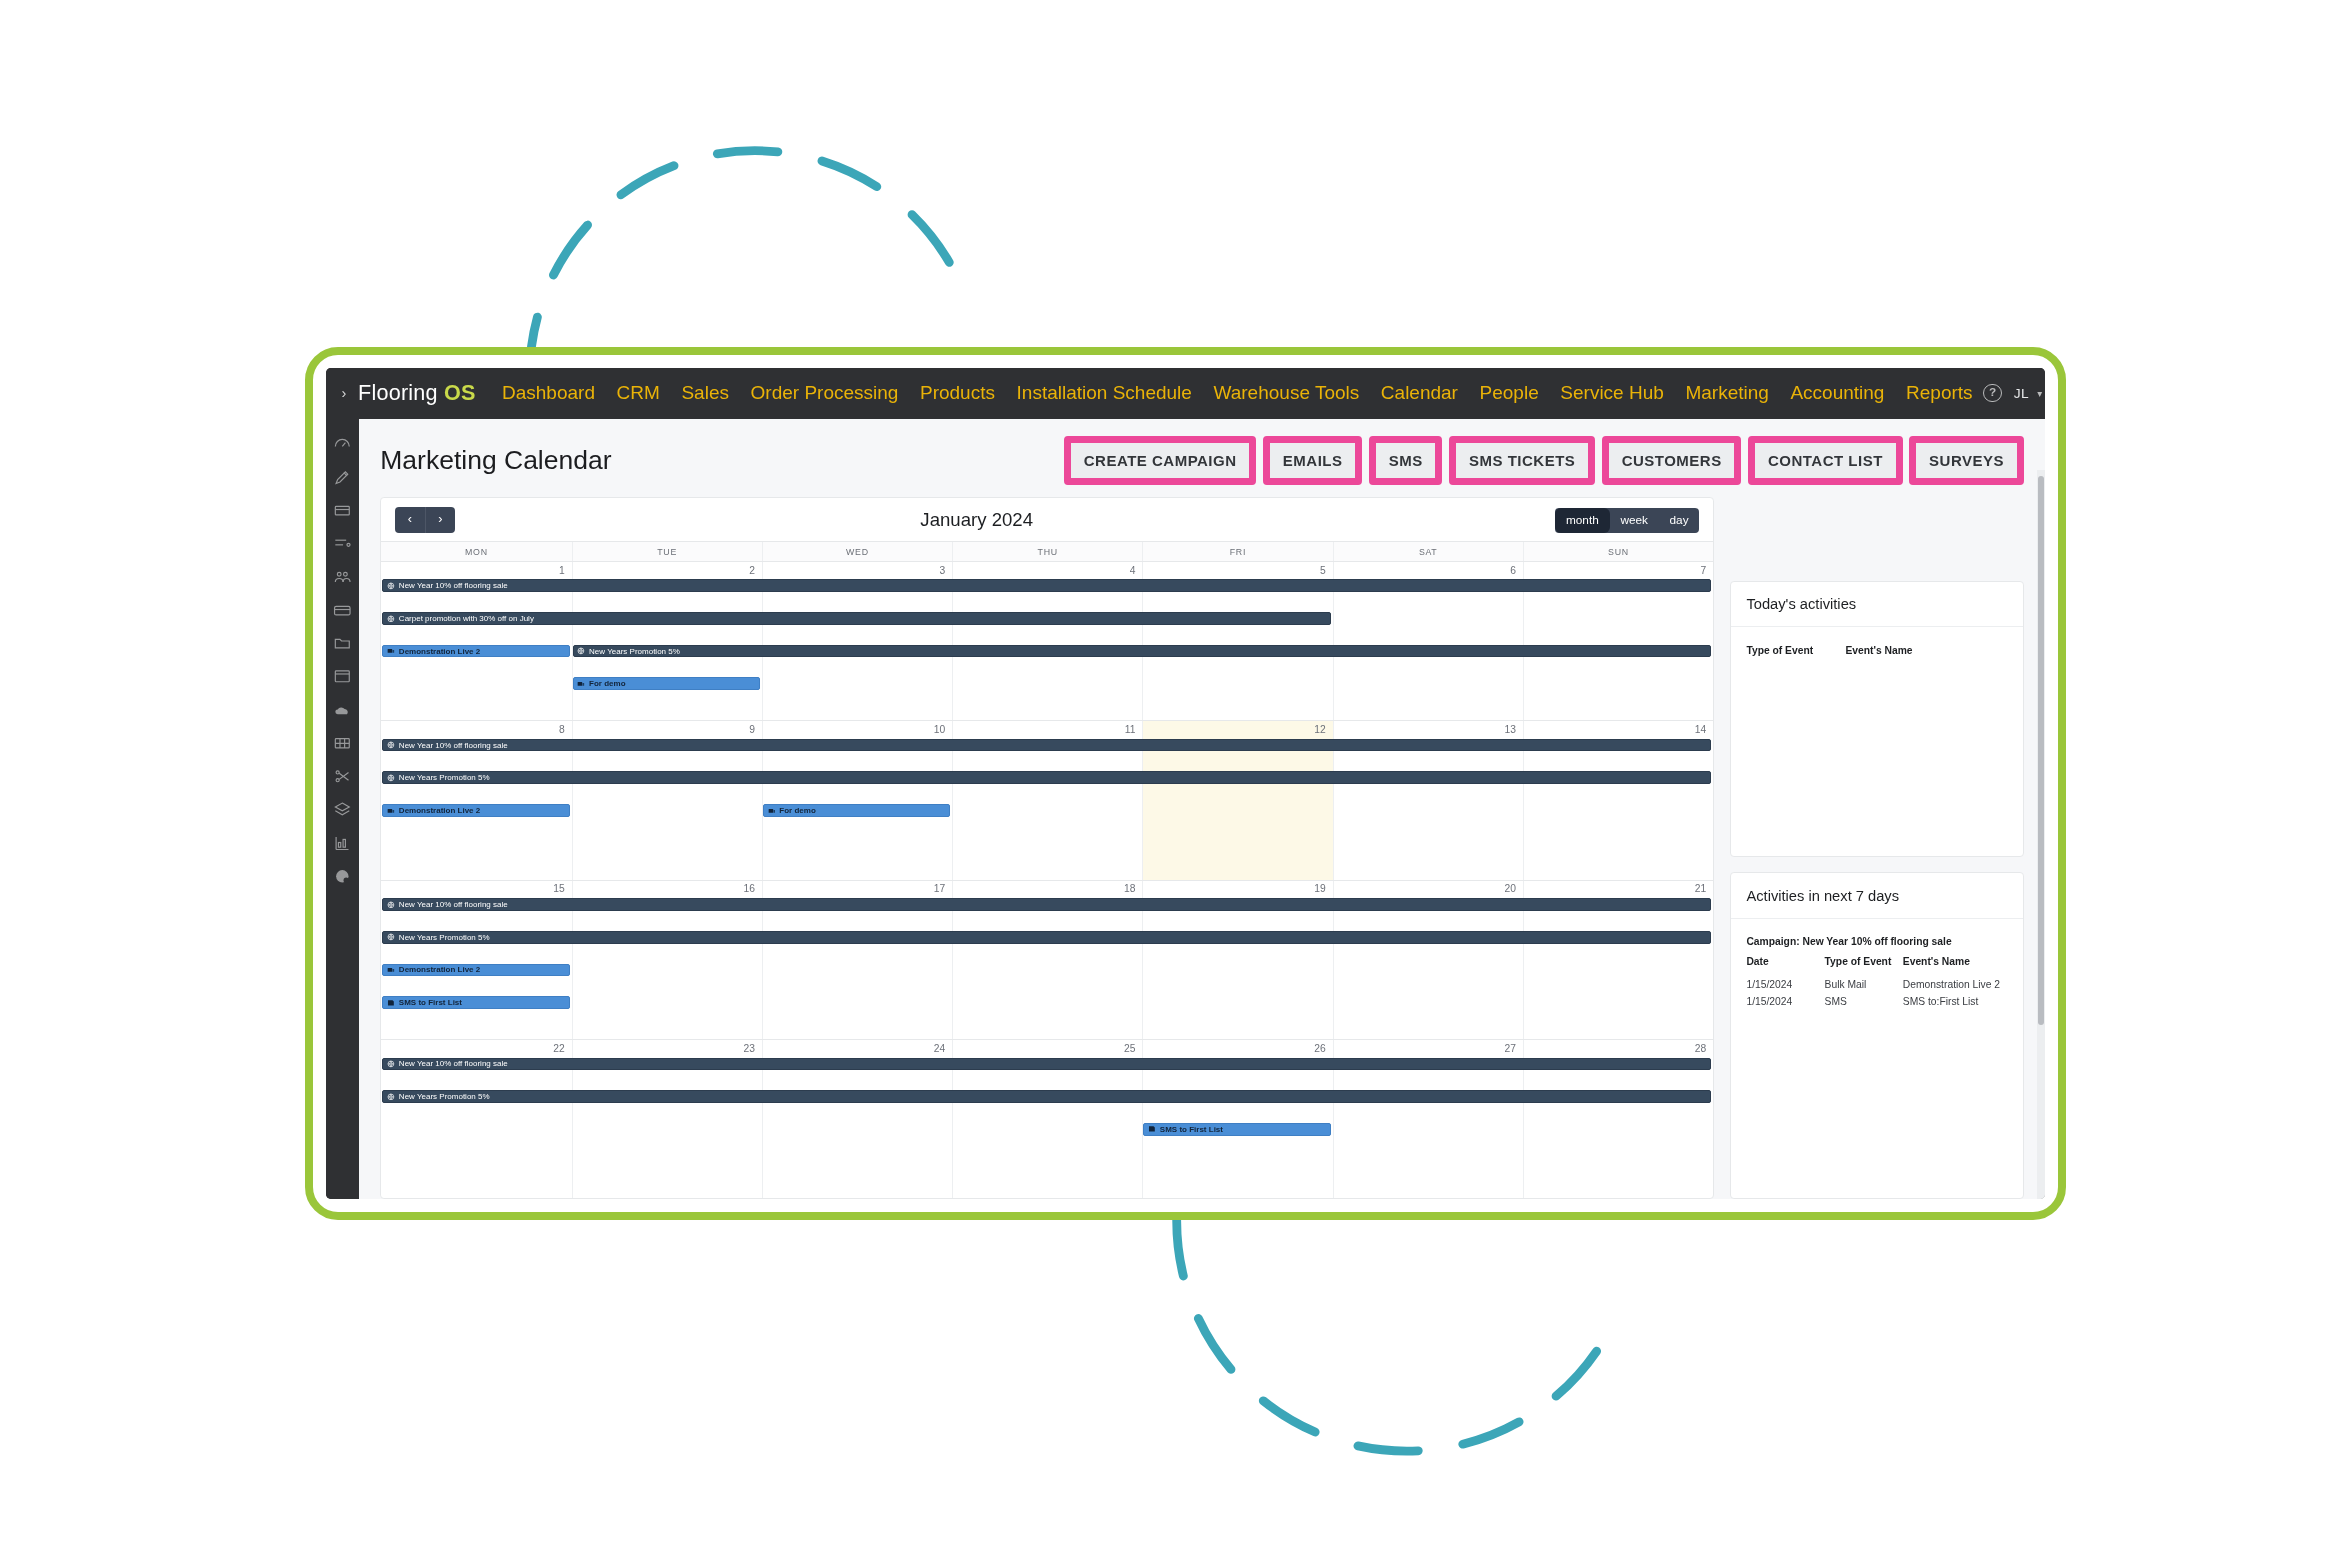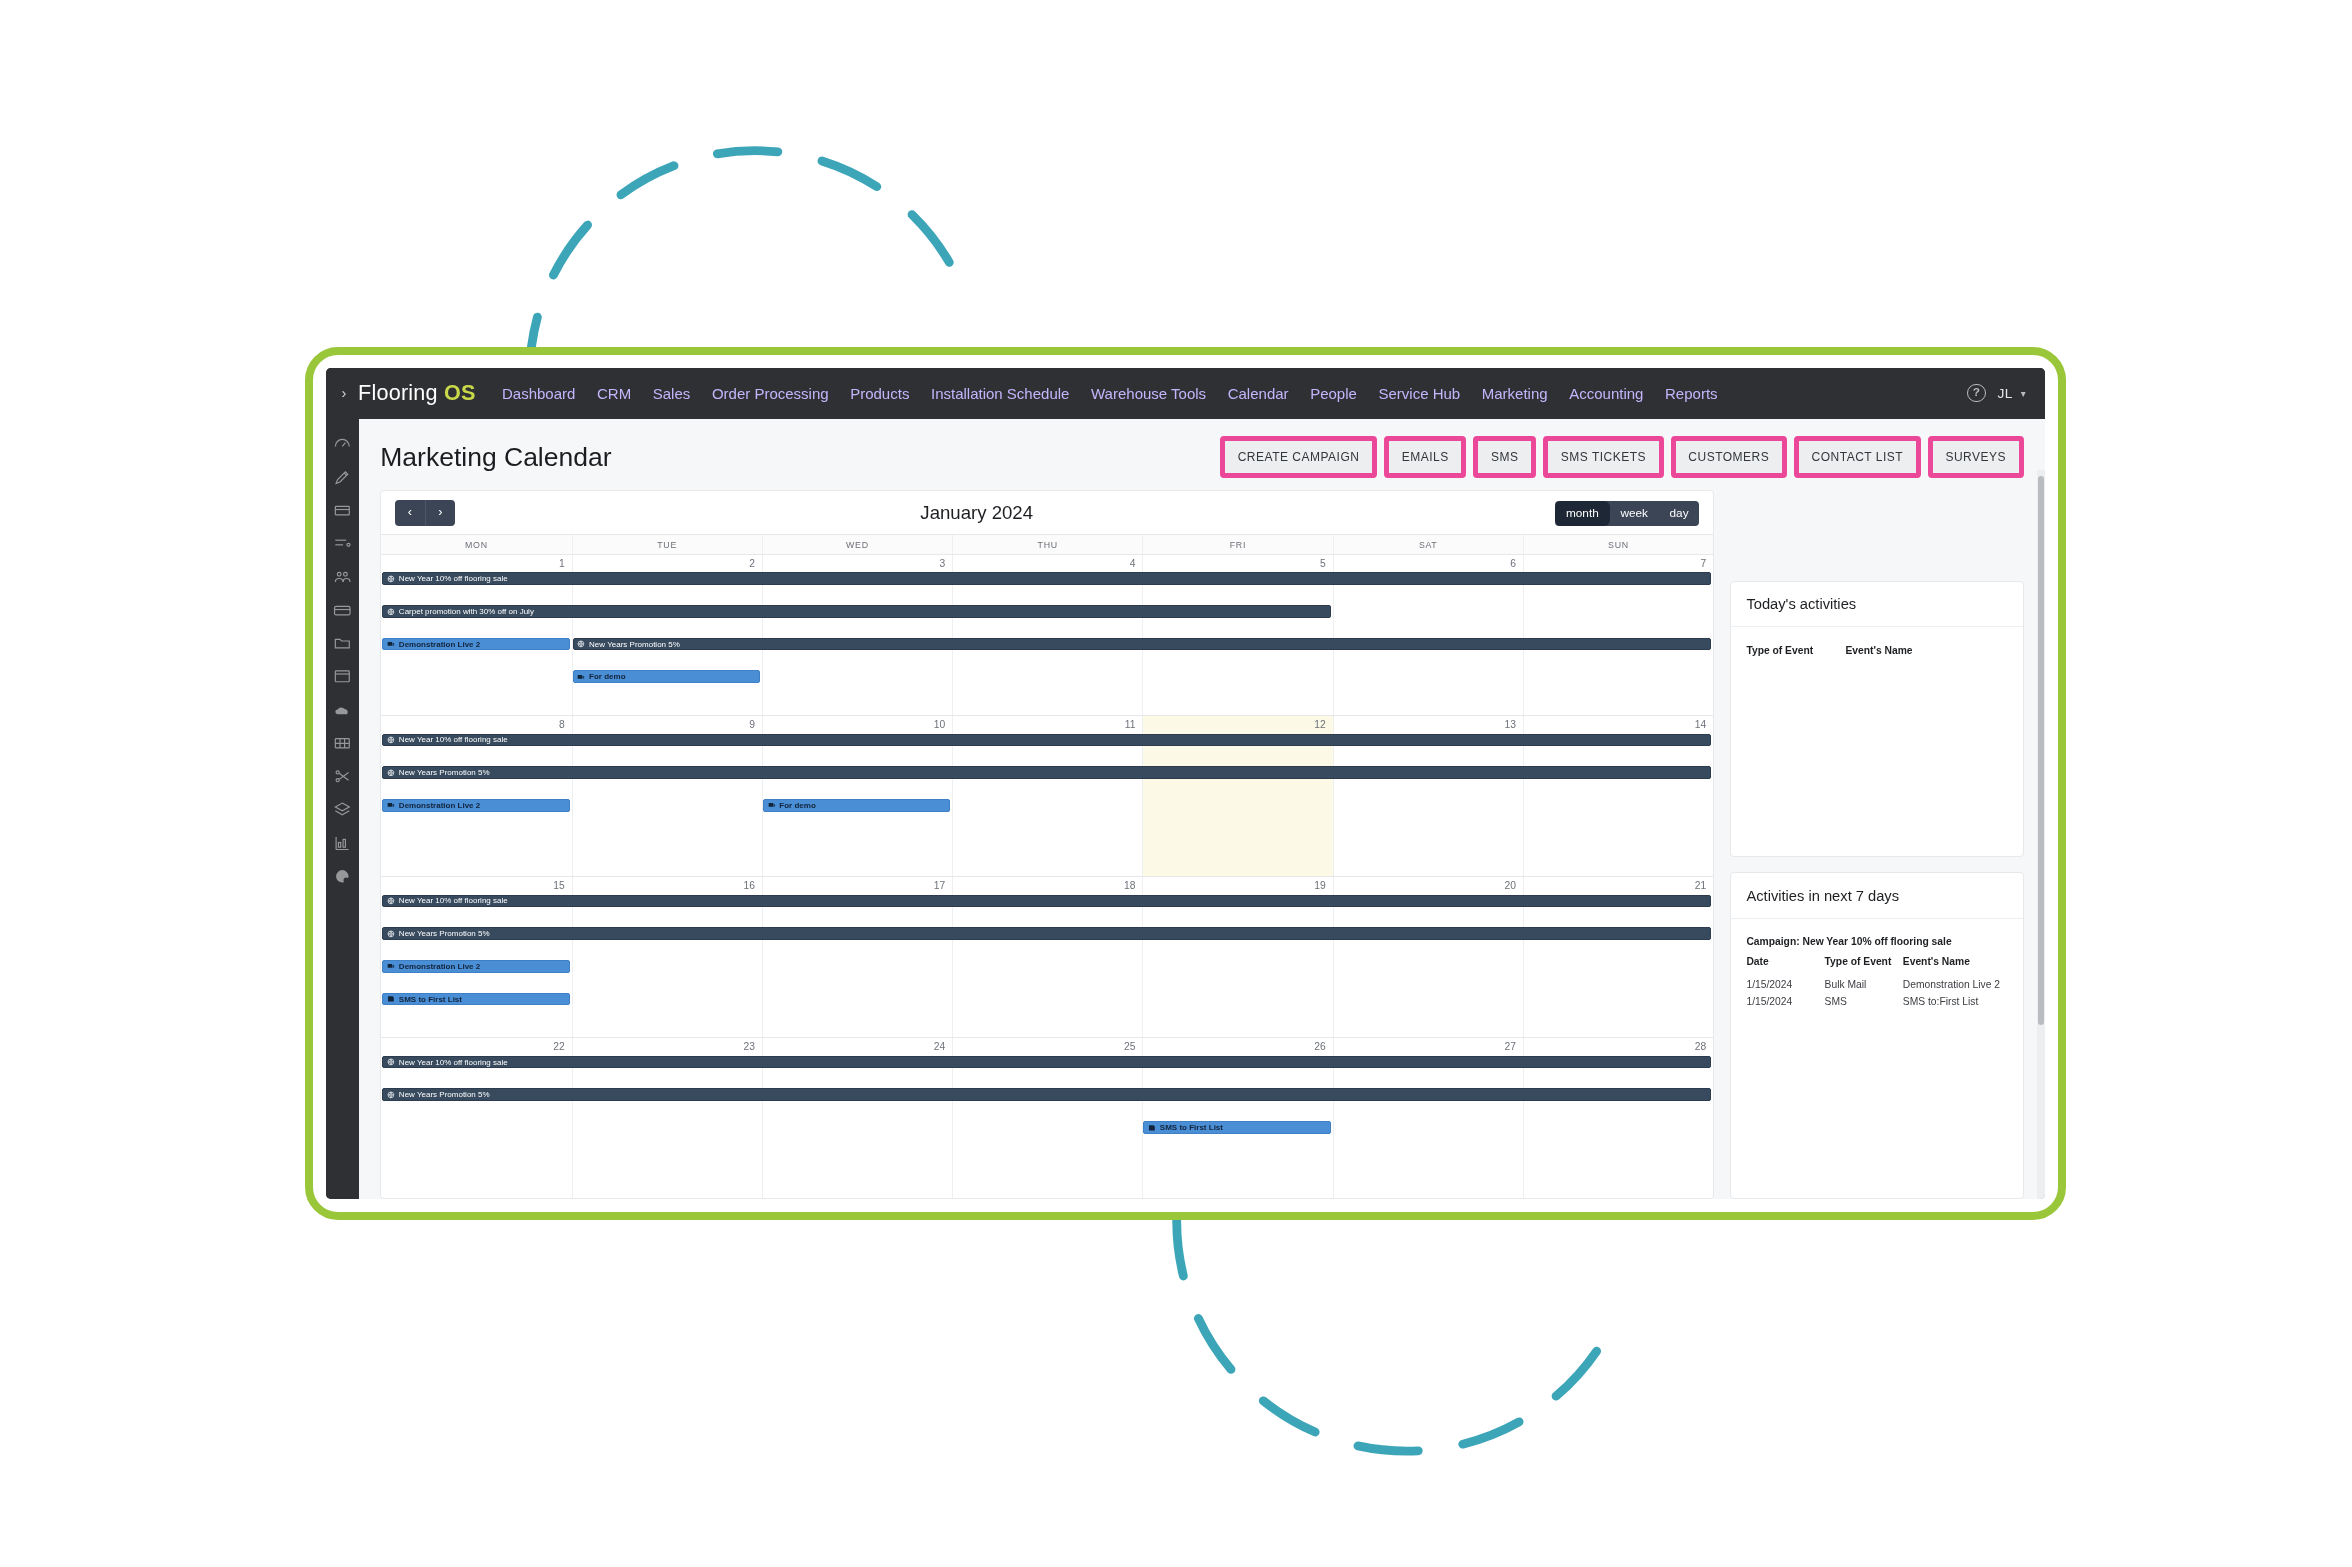--- a/index.html
+++ b/index.html
@@ -49,21 +49,21 @@
     color: #d6d7d8; font-size: 14.7px; padding: 0 11.8px 0 5.9px;
     line-height: 1;
   }
   .brand {
     color: #ffffff; font-size: 21.6px; letter-spacing: 0.2px;
     margin-right: 15.7px; white-space: nowrap;
   }
   .brand .os { color: #c9d94a; font-weight: 600; }
   .nav-links { display: flex; align-items: center; gap: 0px; flex: 1; }
   .nav-link {
-    color: #c4b5fd; font-size: 15px; padding: 5.9px 10.8px;
+    color: #eab308; font-size: 19px; padding: 5.9px 10.8px;
     white-space: nowrap;
   }
   .nav-right { display: flex; align-items: center; gap: 11.8px; padding-right: 5.9px; }
   .help-icon {
     width: 18.6px; height: 18.6px; border-radius: 50%;
     border: 1.6px solid #b9babb; color: #b9babb;
     font-size: 11.8px; font-weight: 700;
     display: flex; align-items: center; justify-content: center;
     line-height: 1;
   }
@@ -89,22 +89,22 @@
 
   
   .page-head {
     display: flex; align-items: center; justify-content: space-between;
     padding: 17.6px 21.6px 11.8px 21.6px;
     flex: 0 0 auto;
   }
   .page-title { font-size: 26.5px; color: #1c1d20; font-weight: 400; }
   .head-buttons { display: flex; gap: 6.9px; }
   .hbtn {
-    background: #eceef0; border: 5px solid #ec4899; border-radius: 3.9px;
-    color: #33363a; font-size: 12px; font-weight: 400; letter-spacing: 0.5px;
+    background: #eceef0; border: 7px solid #ec4899; border-radius: 3.9px;
+    color: #33363a; font-size: 15px; font-weight: 700; letter-spacing: 0.5px;
     padding: 8.8px 12.7px; white-space: nowrap;
   }
 
   
   .content {
     display: flex; gap: 15.7px; padding: 0 21.6px 0 21.6px;
     flex: 1; min-height: 0;
   }
   .cal-card {
     background: #ffffff; border: 1px solid #e6e8ea; border-radius: 3.9px;

